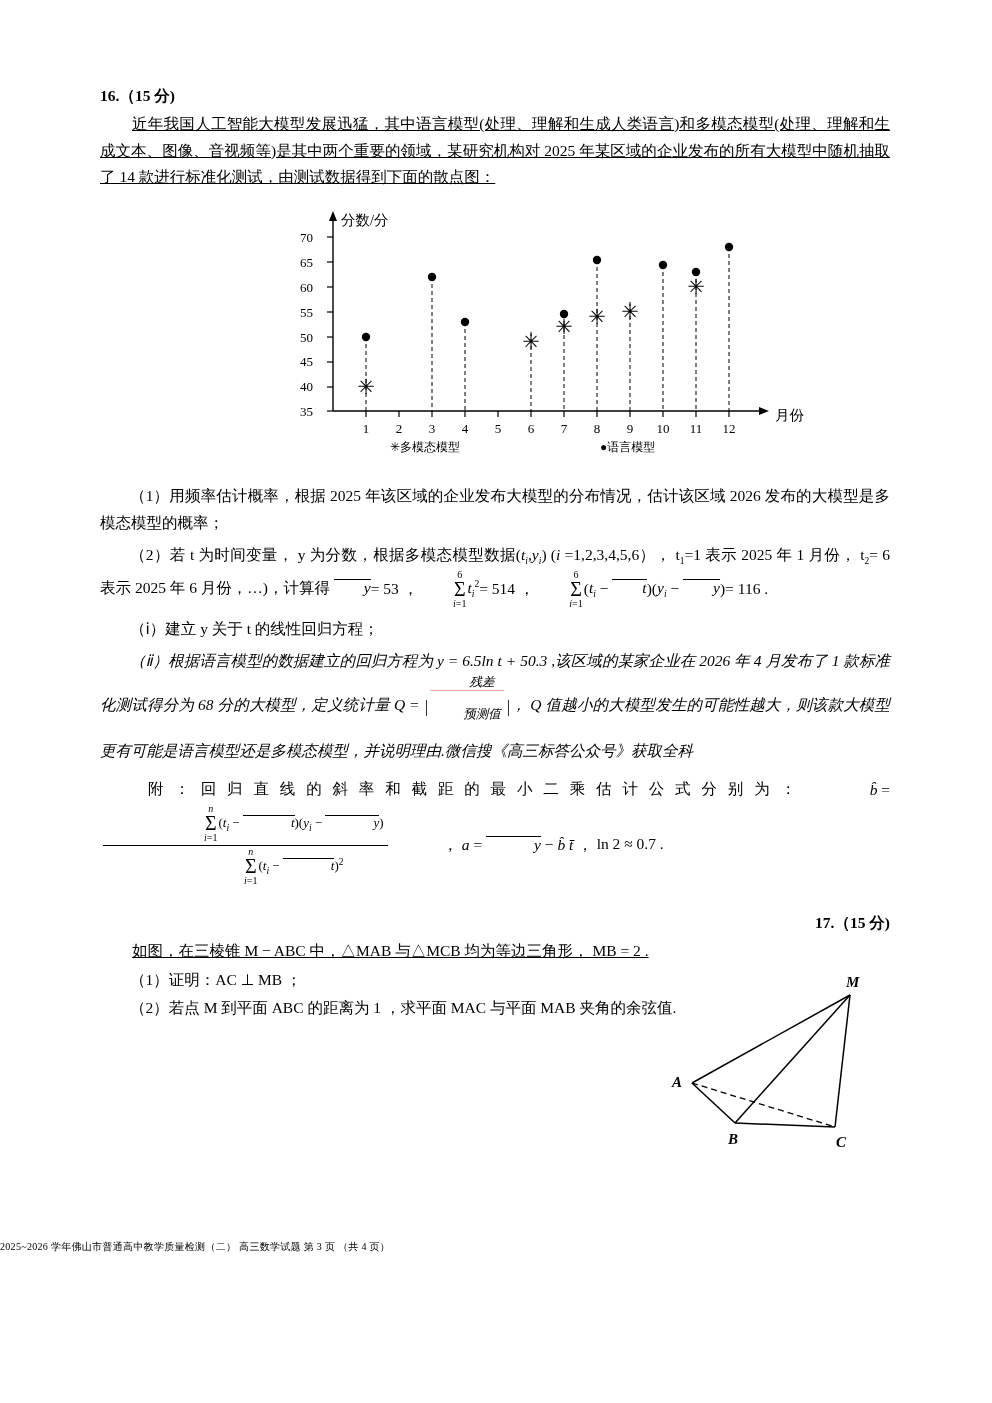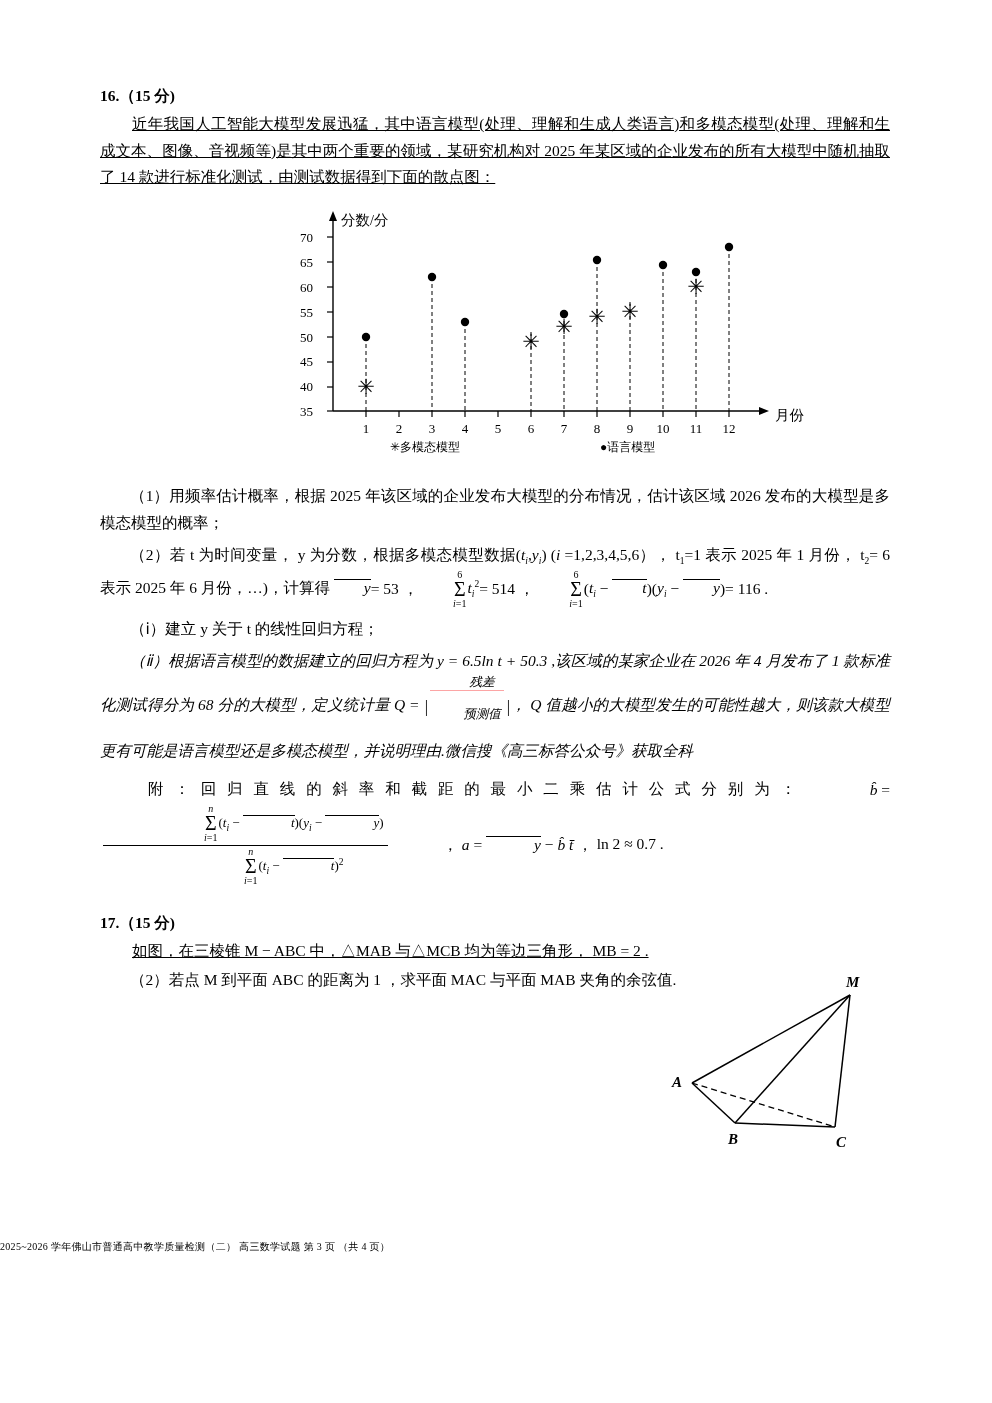--- a/index.html
+++ b/index.html
@@ -94,21 +94,21 @@
     line-height: 1.05;
     padding-top: 0px;
   }
   .fig17 {
     position: absolute;
     left: 660px;
     top: 975px;
     width: 260px;
     height: 190px;
   }
-  .q17 { margin-top: 26px; }
+  .q17 { margin-top: 26px; text-align: right; }
   .note { font-family: "Liberation Serif", serif; }
 </style>
 </head>
 <body>
 
 <div class="page">
   <div class="content">
 
     <div class="q-head">16.（15 分)</div>
 
@@ -242,20 +242,21 @@
       <span class="bigfrac">
         <span class="num"><span class="sum"><span class="lim"><i class="v">n</i></span><span class="sig">Σ</span><span class="lim"><i class="v">i</i>=1</span></span>(<i class="v">t<sub>i</sub></i> − <span class="overline-y"><i class="v">t</i></span>)(<i class="v">y<sub>i</sub></i> − <span class="overline-y"><i class="v">y</i></span>)</span>
         <span class="den"><span class="sum"><span class="lim"><i class="v">n</i></span><span class="sig">Σ</span><span class="lim"><i class="v">i</i>=1</span></span>(<i class="v">t<sub>i</sub></i> − <span class="overline-y"><i class="v">t</i></span>)<sup>2</sup></span>
       </span>
       <span style="display:inline-block;vertical-align:middle;">， <i class="v">a</i> = <span class="overline-y"><i class="v">y</i></span> − <i class="v">b̂ t̄</i> ，</span>
       <span>ln 2 ≈ 0.7 .</span>
     </p>
 
     <div class="q-head q17">17.（15 分)</div>
     <p class="para indent">如图，在三棱锥 M − ABC 中，△MAB 与△MCB 均为等边三角形， MB = 2 .</p>
+    <p class="para indent-sm">（1）证明：AC ⊥ MB ；</p>
     <p class="para indent-sm">（2）若点 M 到平面 ABC 的距离为 1 ，求平面 MAC 与平面 MAB 夹角的余弦值.</p>
   </div>
 
   <div class="fig17">
     <svg width="260" height="190" viewBox="0 0 260 190">
 
       <g stroke="#000" stroke-width="1.5" fill="none">
 
         <line x1="190" y1="20" x2="32" y2="108"></line>
 

